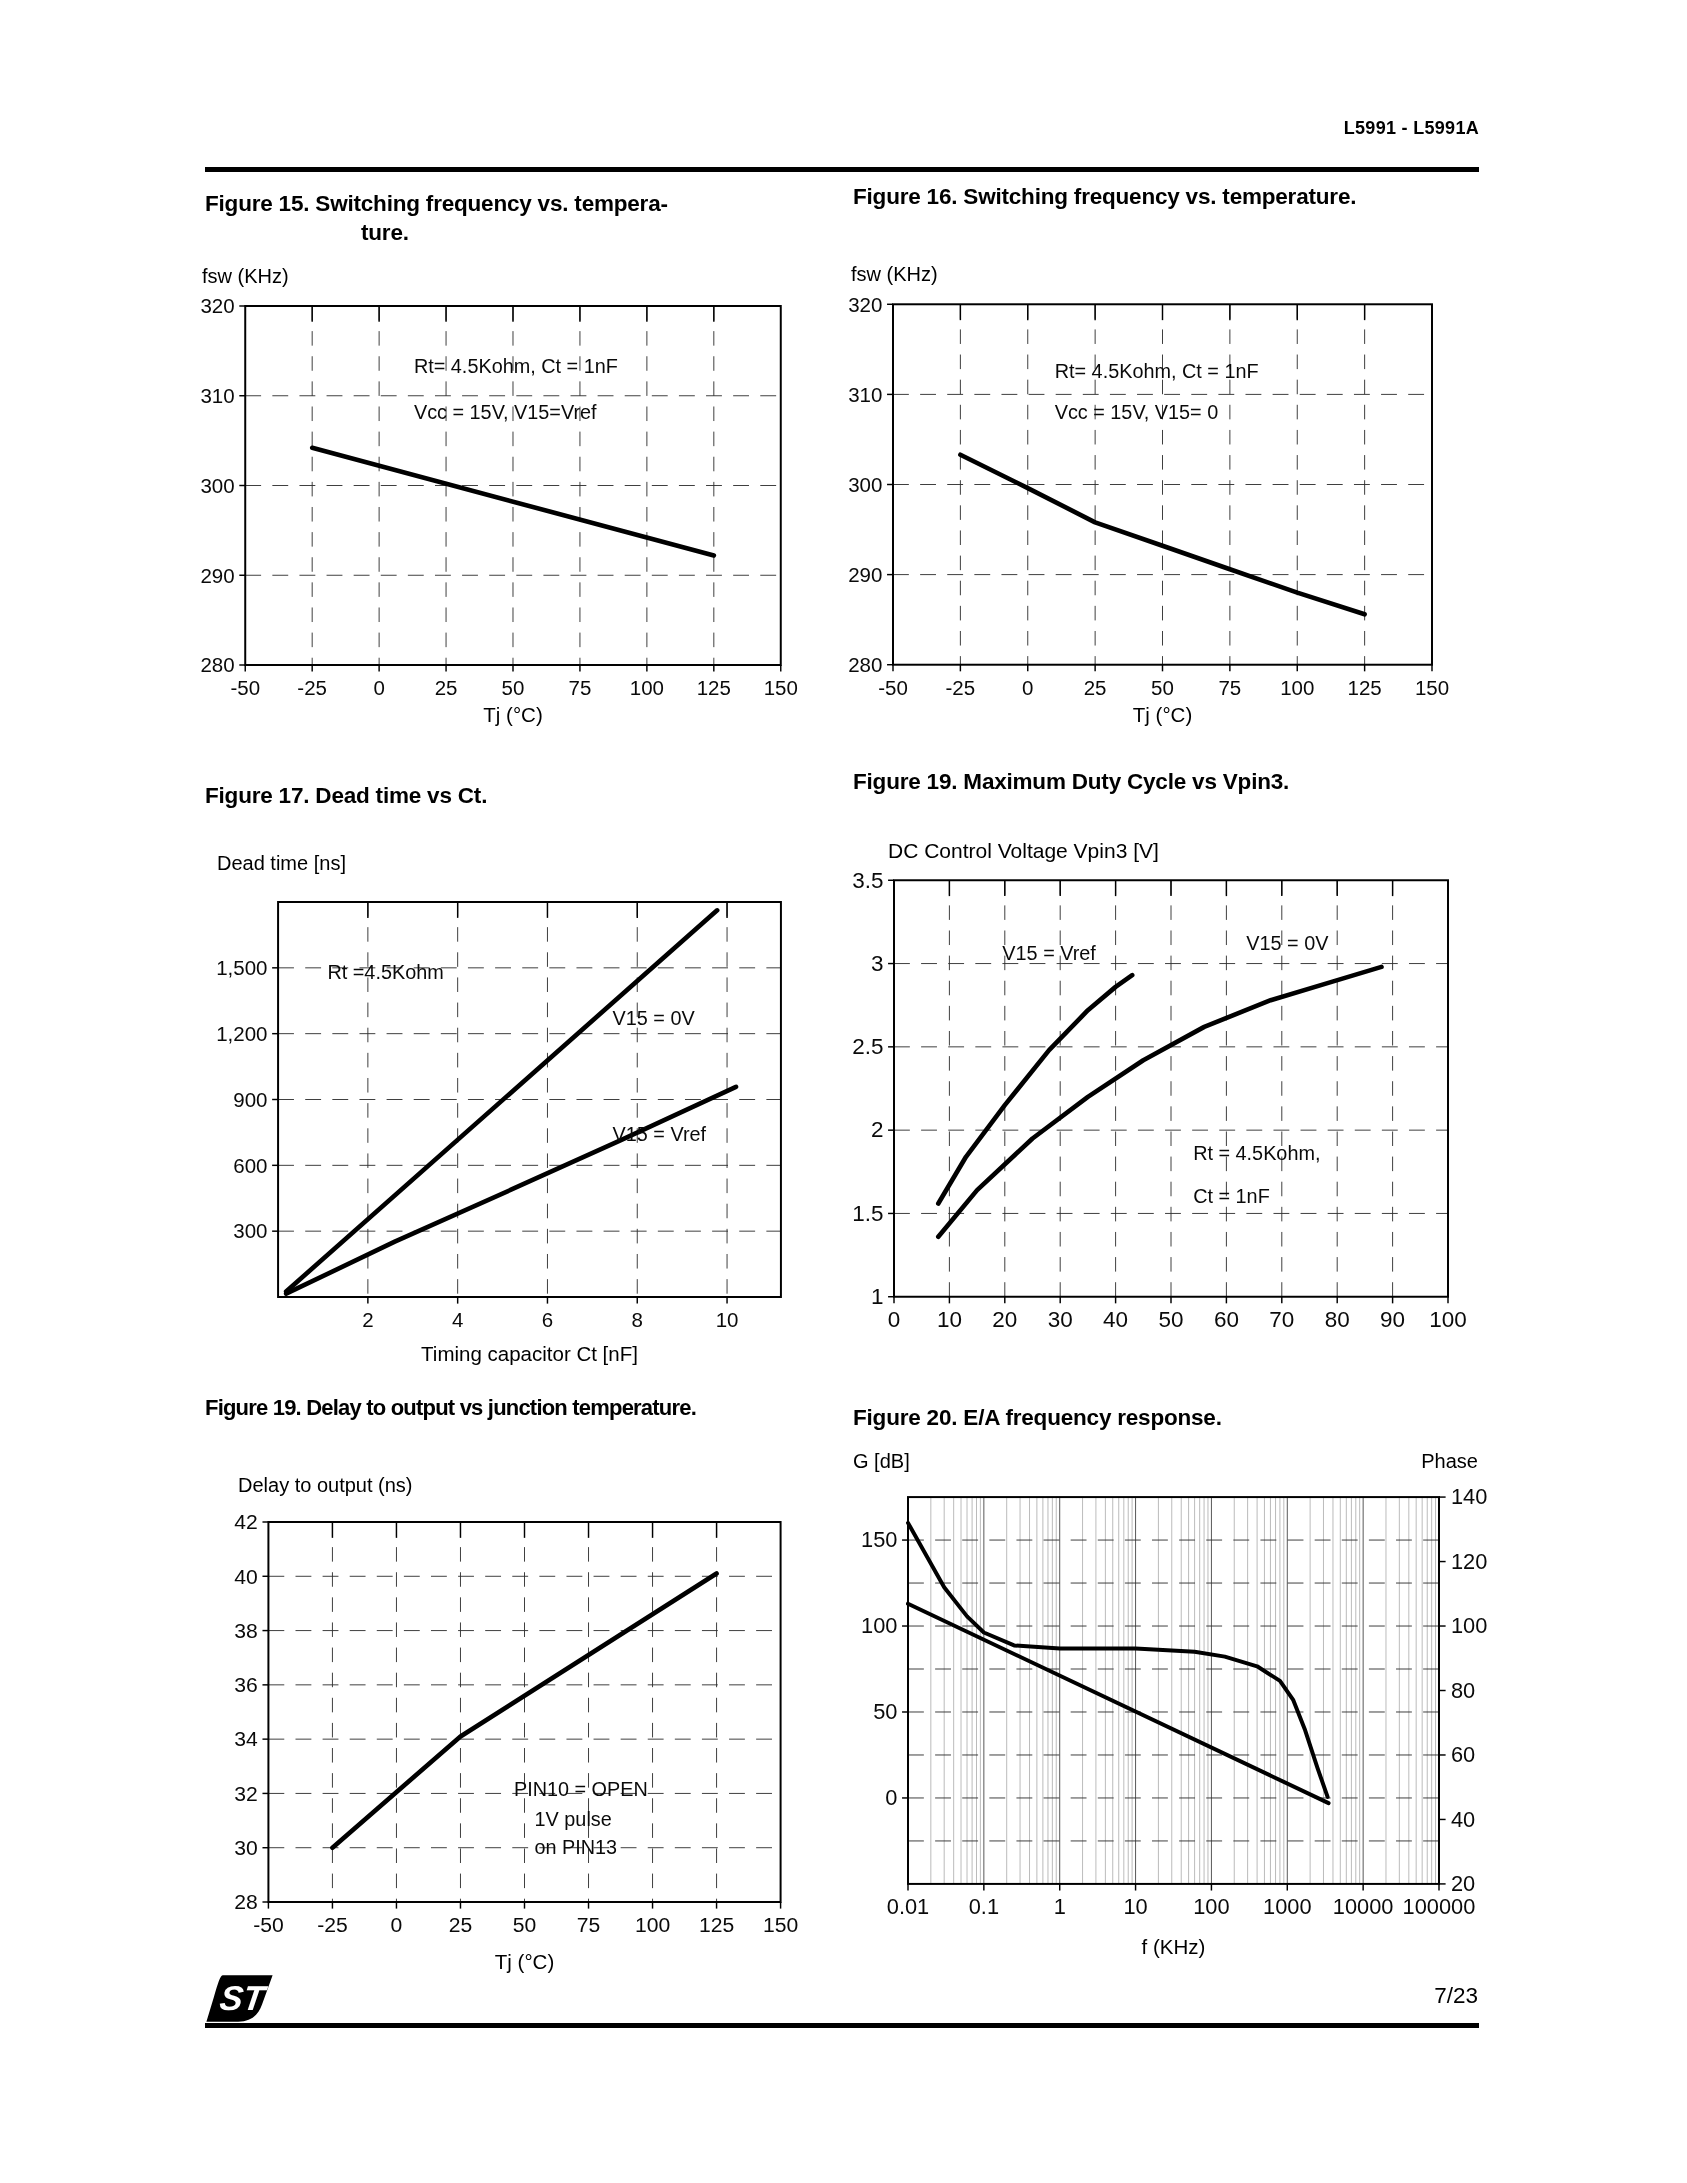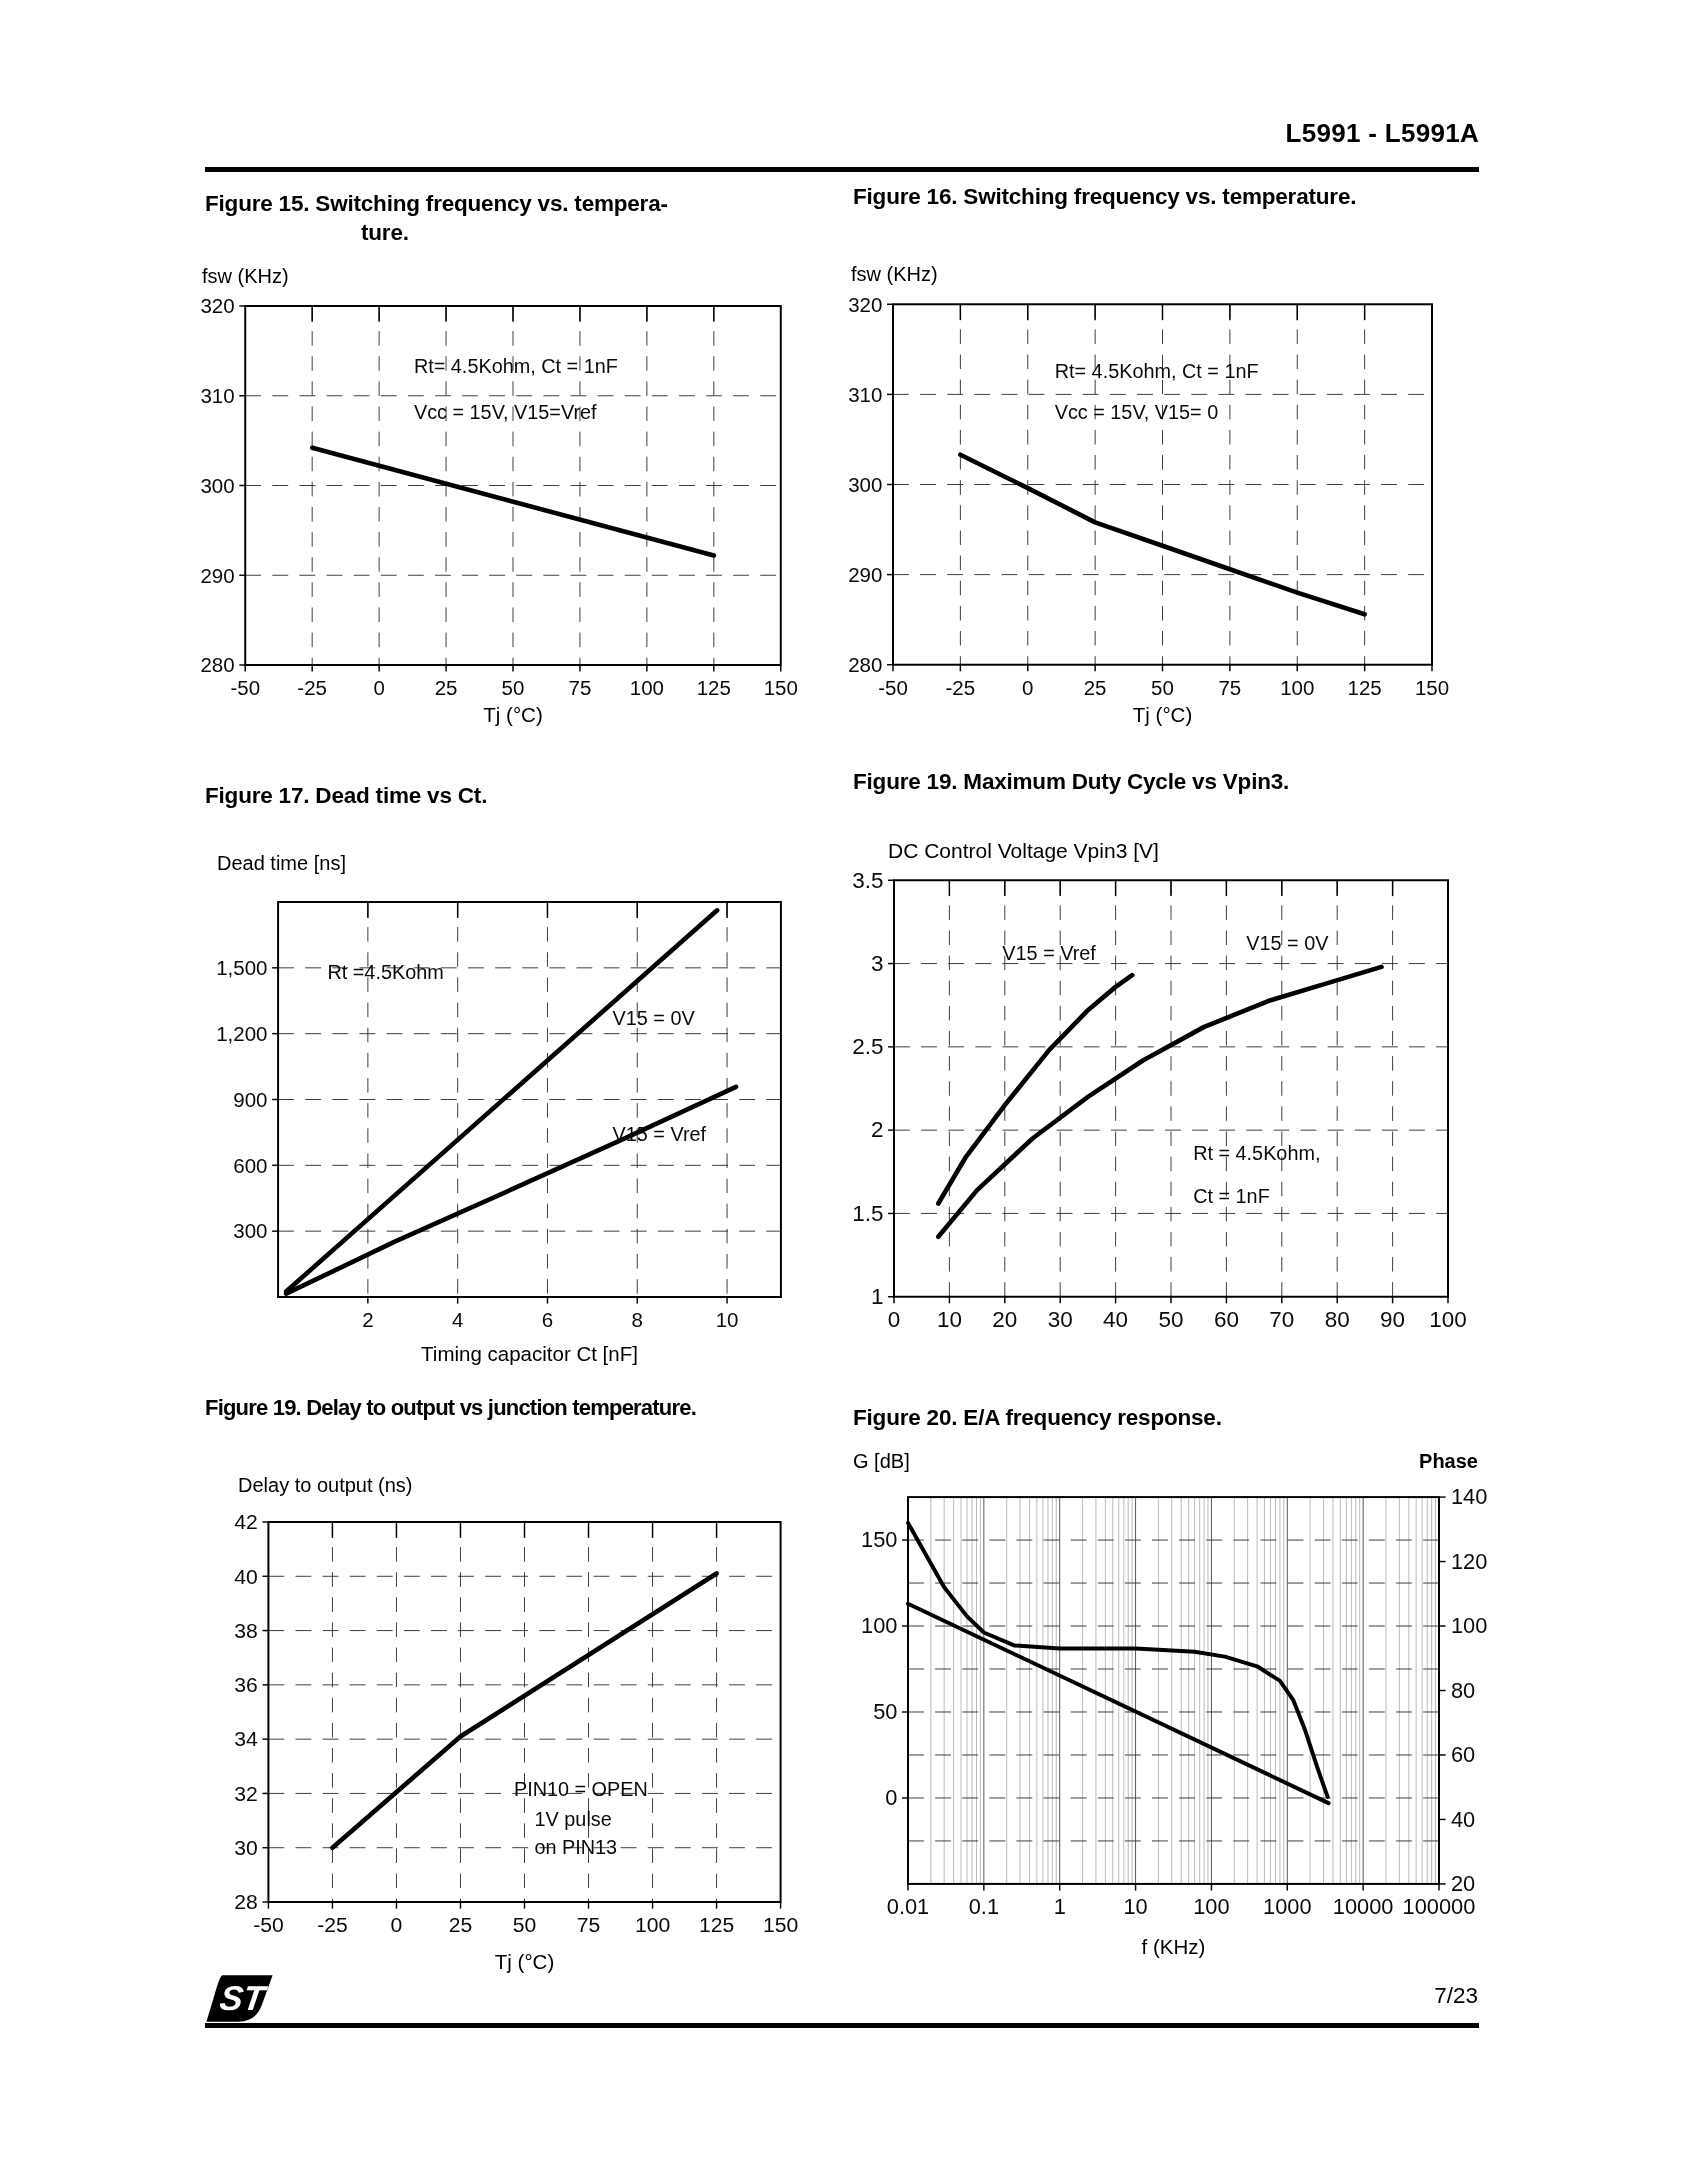--- a/index.html
+++ b/index.html
@@ -1,19 +1,19 @@
 <!DOCTYPE html>
 <html style="font-size:10.6px"><head>
 <meta charset="utf-8">
 <style>
   html,body{margin:0;padding:0;background:#e8e8e8;}
   #page{position:relative;width:1687px;height:2183px;background:#ffffff;
         font-family:"Liberation Sans",sans-serif;color:#000;overflow:hidden;}
   .abs{position:absolute;}
-  .hdr-title{font-weight:bold;font-size:26px;text-align:right;letter-spacing:0.3px;}
+  .hdr-title{font-weight:bold;font-size:18px;text-align:right;letter-spacing:0.3px;}
   .rule{background:#000;}
   .cap{font-weight:bold;font-size:22.5px;letter-spacing:-0.2px;white-space:nowrap;}
   .cap-tight{font-size:22px;letter-spacing:-0.8px;}
   .axlab{font-size:20px;white-space:nowrap;}
   .axlab-c{font-size:20.5px;text-align:center;white-space:nowrap;}
   .big{font-size:23px;}
   .pagenum{font-size:22.5px;text-align:right;}
   svg.chart{overflow:visible;display:block;}
   svg.chart text{font-family:"Liberation Sans",sans-serif;fill:#111;}
   svg.chart .tick-text{fill:#0a0a0a;}
@@ -313,21 +313,21 @@
       <text x="-16" y="11" text-anchor="end" font-size="32" class="tick-text">42</text>
       <path d="M96.9 492.9 L290.6 324.5 L678.1 78.0" fill="none" stroke="#000" stroke-width="7" stroke-linecap="round" stroke-linejoin="round"></path>
       <text x="472.75" y="414.55357142857144" text-anchor="middle" font-size="30" class="ann-text">PIN10 = OPEN</text>
       <text x="461.125" y="459.73214285714283" text-anchor="middle" font-size="30" class="ann-text">1V pulse</text>
       <text x="465" y="502.85714285714283" text-anchor="middle" font-size="30" class="ann-text">on PIN13</text>
     </svg>
   <div class="abs axlab-c" style="left:268px;top:1950px;width:513px;">Tj (°C)</div>
 
   <div class="abs cap" style="left:853px;top:1405px;">Figure 20. E/A frequency response.</div>
   <div class="abs axlab" style="left:853px;top:1450px;">G [dB]</div>
-  <div class="abs axlab" style="left:1356px;top:1450px;width:122px;text-align:right;font-weight:bold;">Phase</div>
+  <div class="abs axlab" style="left:1356px;top:1450px;width:122px;text-align:right;">Phase</div>
   <svg class="abs chart" style="left:908px;top:1497px;" width="531" height="387" viewBox="0 0 803 585">
       <line x1="34.53244093116814" y1="0" x2="34.53244093116814" y2="585" stroke="#8d8d8d" stroke-width="0.9"></line>
       <line x1="54.732623934269846" y1="0" x2="54.732623934269846" y2="585" stroke="#8d8d8d" stroke-width="0.9"></line>
       <line x1="69.06488186233628" y1="0" x2="69.06488186233628" y2="585" stroke="#8d8d8d" stroke-width="0.9"></line>
       <line x1="80.18184478311757" y1="0" x2="80.18184478311757" y2="585" stroke="#8d8d8d" stroke-width="0.9"></line>
       <line x1="89.26506486543798" y1="0" x2="89.26506486543798" y2="585" stroke="#8d8d8d" stroke-width="0.9"></line>
       <line x1="96.94481801877834" y1="0" x2="96.94481801877834" y2="585" stroke="#8d8d8d" stroke-width="0.9"></line>
       <line x1="103.59732279350438" y1="0" x2="103.59732279350438" y2="585" stroke="#8d8d8d" stroke-width="0.9"></line>
       <line x1="109.46524786853969" y1="0" x2="109.46524786853969" y2="585" stroke="#8d8d8d" stroke-width="0.9"></line>
       <line x1="149.24672664545383" y1="0" x2="149.24672664545383" y2="585" stroke="#8d8d8d" stroke-width="0.9"></line>

